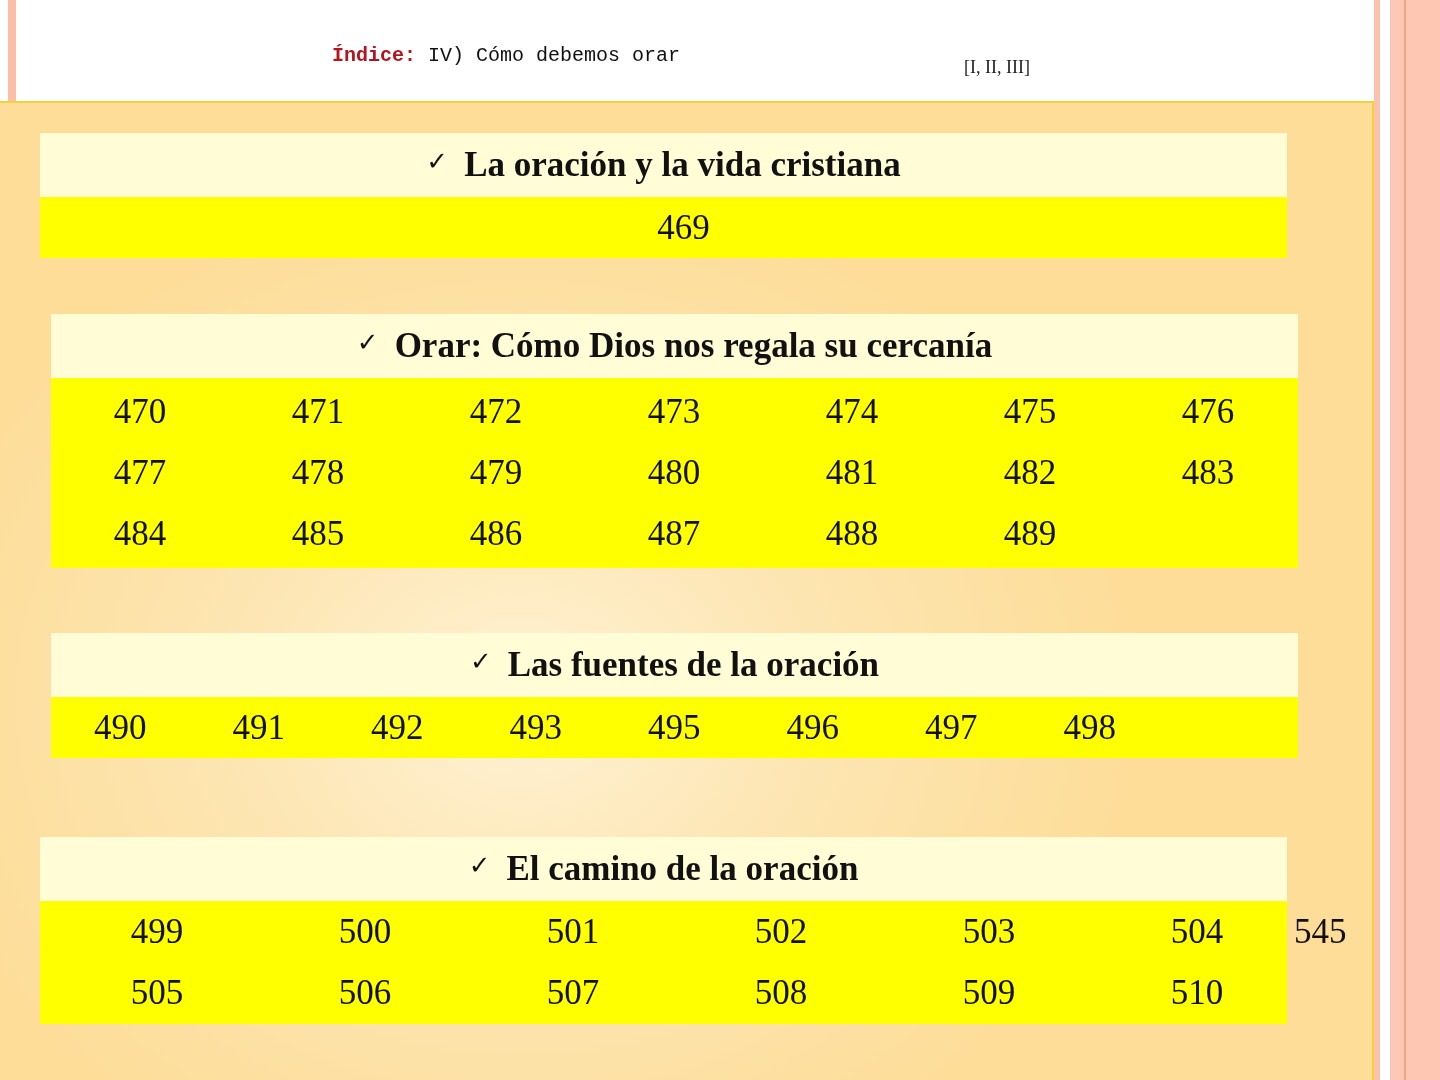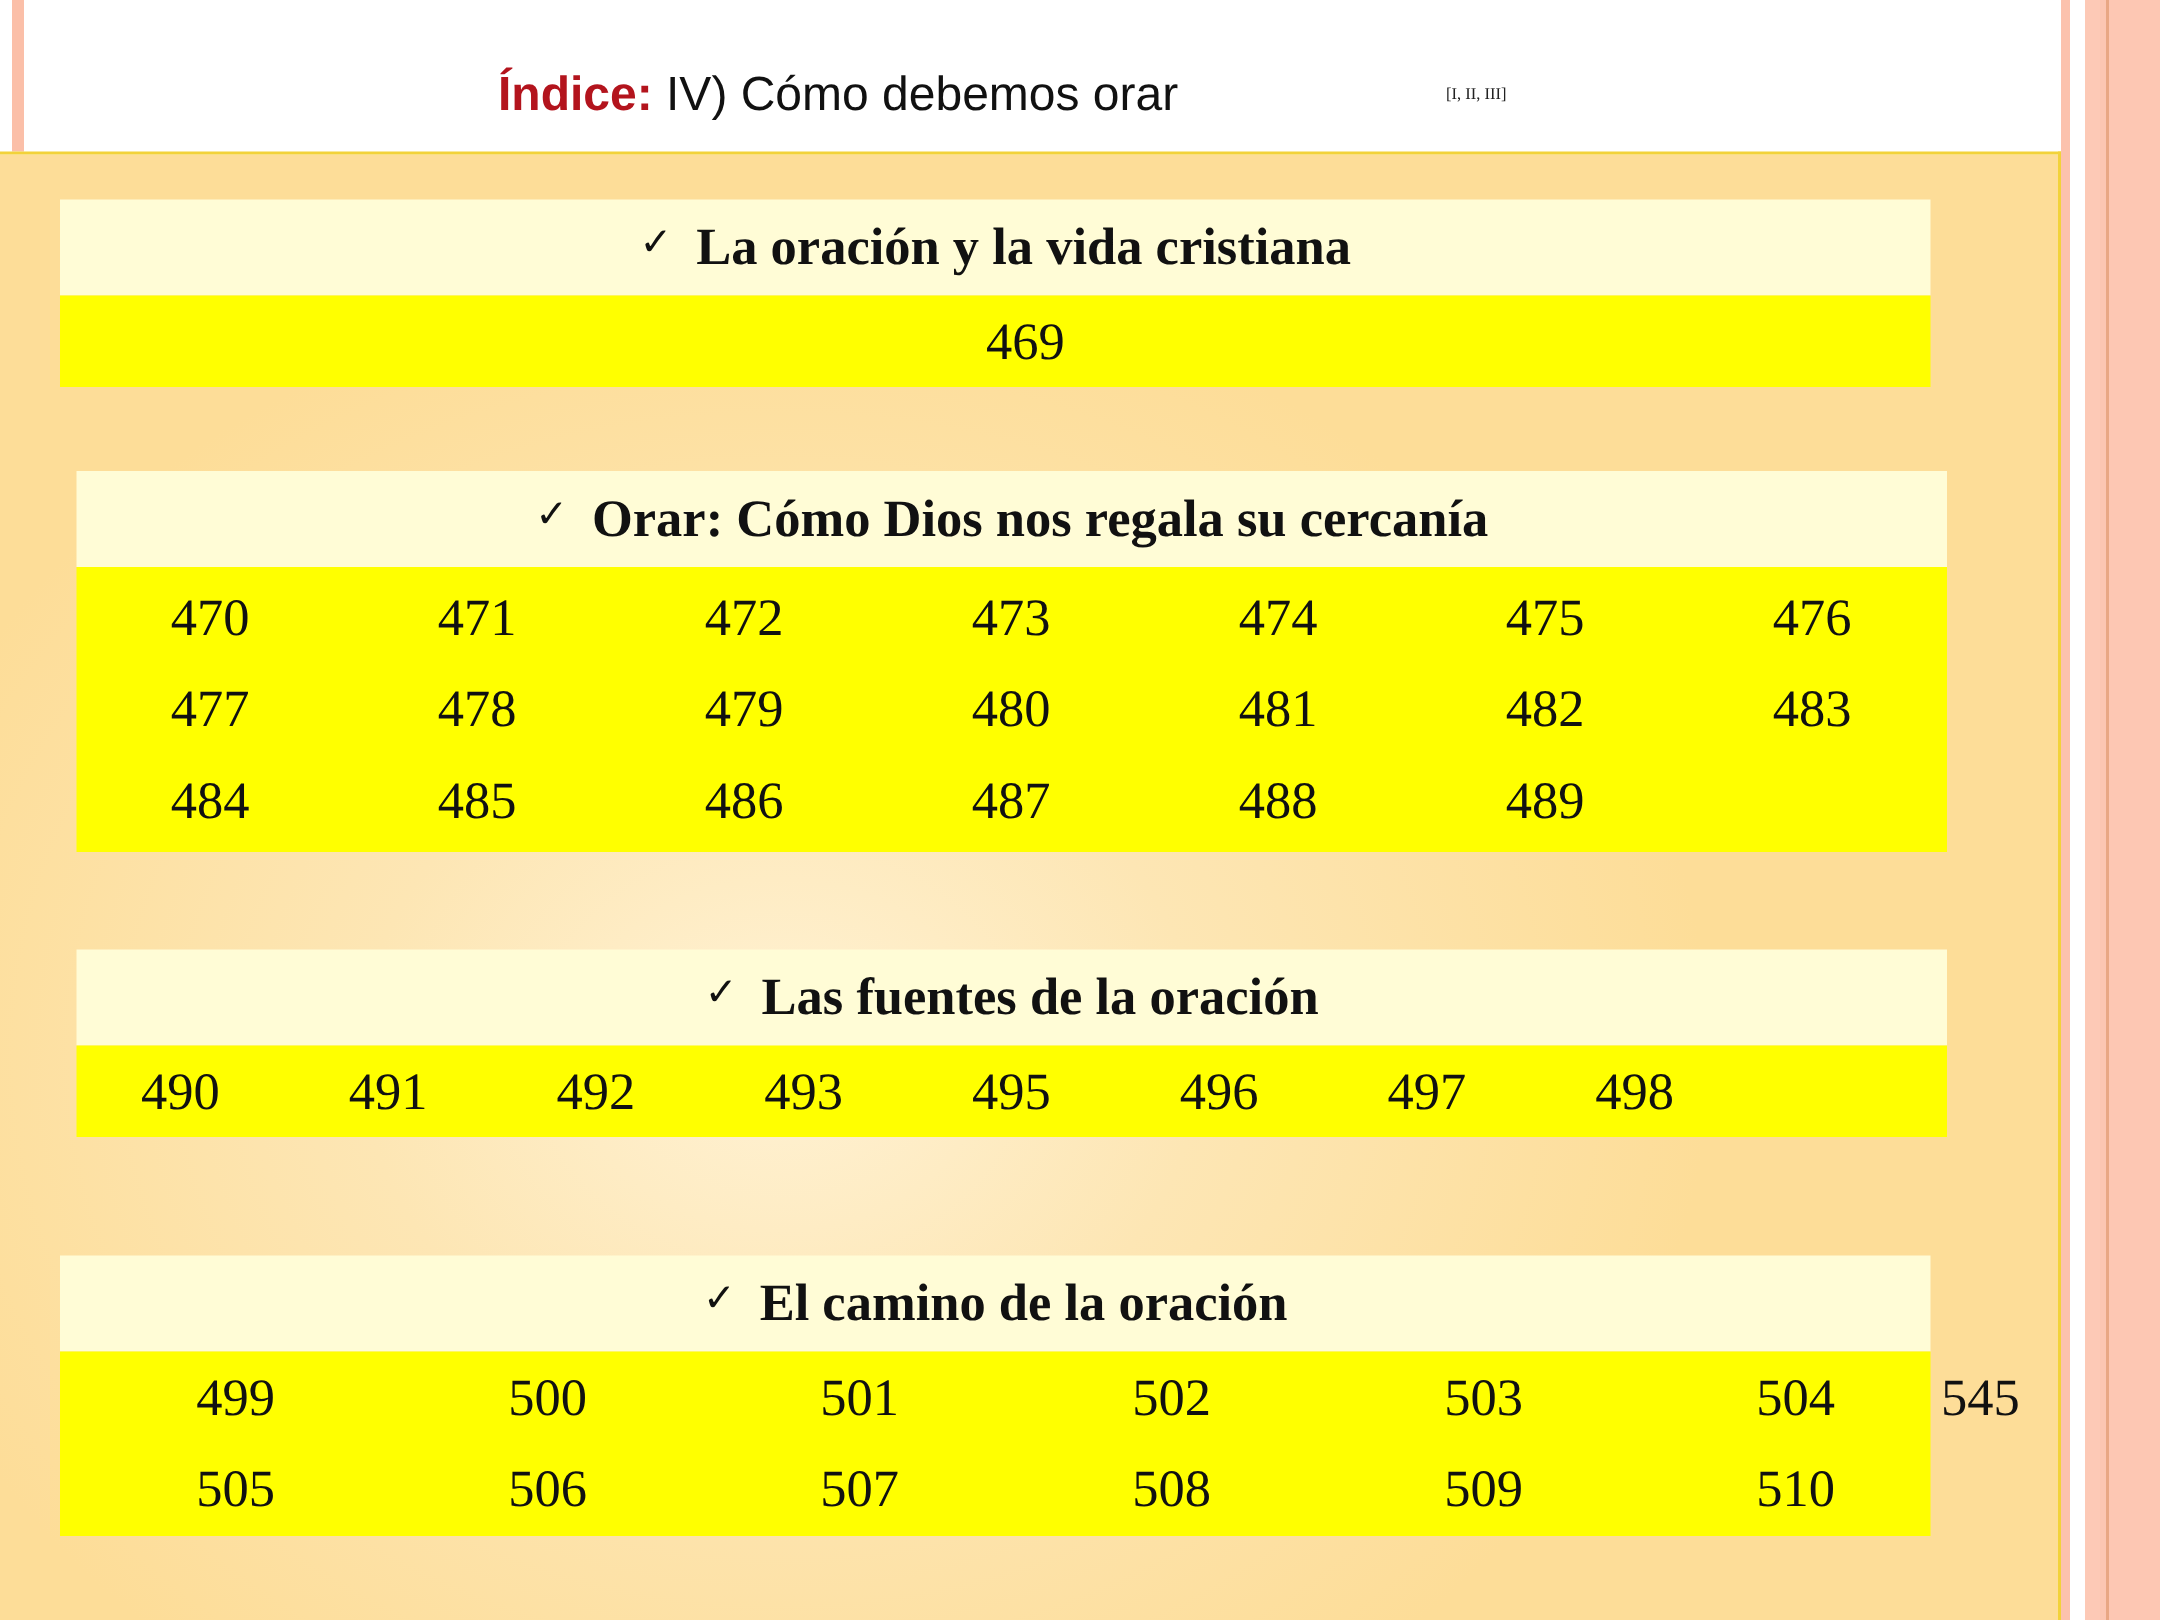--- a/index.html
+++ b/index.html
@@ -12,23 +12,23 @@
   
   .right-stripes { position: absolute; left: 1374px; top: 0; width: 66px; height: 1080px; background: #fcc6b2; }
   .rs-a { position: absolute; left: 0; top: 0; width: 6px; height: 100%; background: #fcc2ad; }
   .rs-b { position: absolute; left: 6px; top: 0; width: 10px; height: 100%; background: #ffffff; }
   .rs-c { position: absolute; left: 16px; top: 0; width: 10px; height: 100%; background: #fdc9b6; }
   .rs-d { position: absolute; left: 30px; top: 0; width: 2px; height: 100%; background: #e9a784; }
   .rs-e { position: absolute; left: 32px; top: 0; width: 34px; height: 100%; background: #fdc7b3; }
 
   
   .header { position: absolute; left: 0; top: 0; width: 1374px; height: 101px; }
-  .title { position: absolute; left: 332px; top: 44px; font-family: Liberation Sans, sans-serif; font-size: 32px; color: #111; white-space: nowrap; }
+  .title { position: absolute; left: 332px; top: 44px; font-family: Liberation Mono, monospace; font-size: 20px; color: #111; white-space: nowrap; }
   .title .accent { color: #b3141d; font-weight: bold; }
-  .subnote { position: absolute; left: 964px; top: 57px; font-family: "Liberation Serif", serif; font-size: 11px; color: #222; }
+  .subnote { position: absolute; left: 964px; top: 57px; font-family: "Liberation Serif", serif; font-size: 18px; color: #222; }
 
   
   .panel {
     position: absolute; left: 0; top: 101px; width: 1374px; height: 979px;
     background: radial-gradient(ellipse 620px 520px at 520px 600px, #fff2d4 0%, #fde6b4 45%, #fddd98 100%);
     border-top: 2px solid #f2d23a; border-right: 2px solid #f2d23a;
   }
 
   .section { position: absolute; }
   .sec-head {

